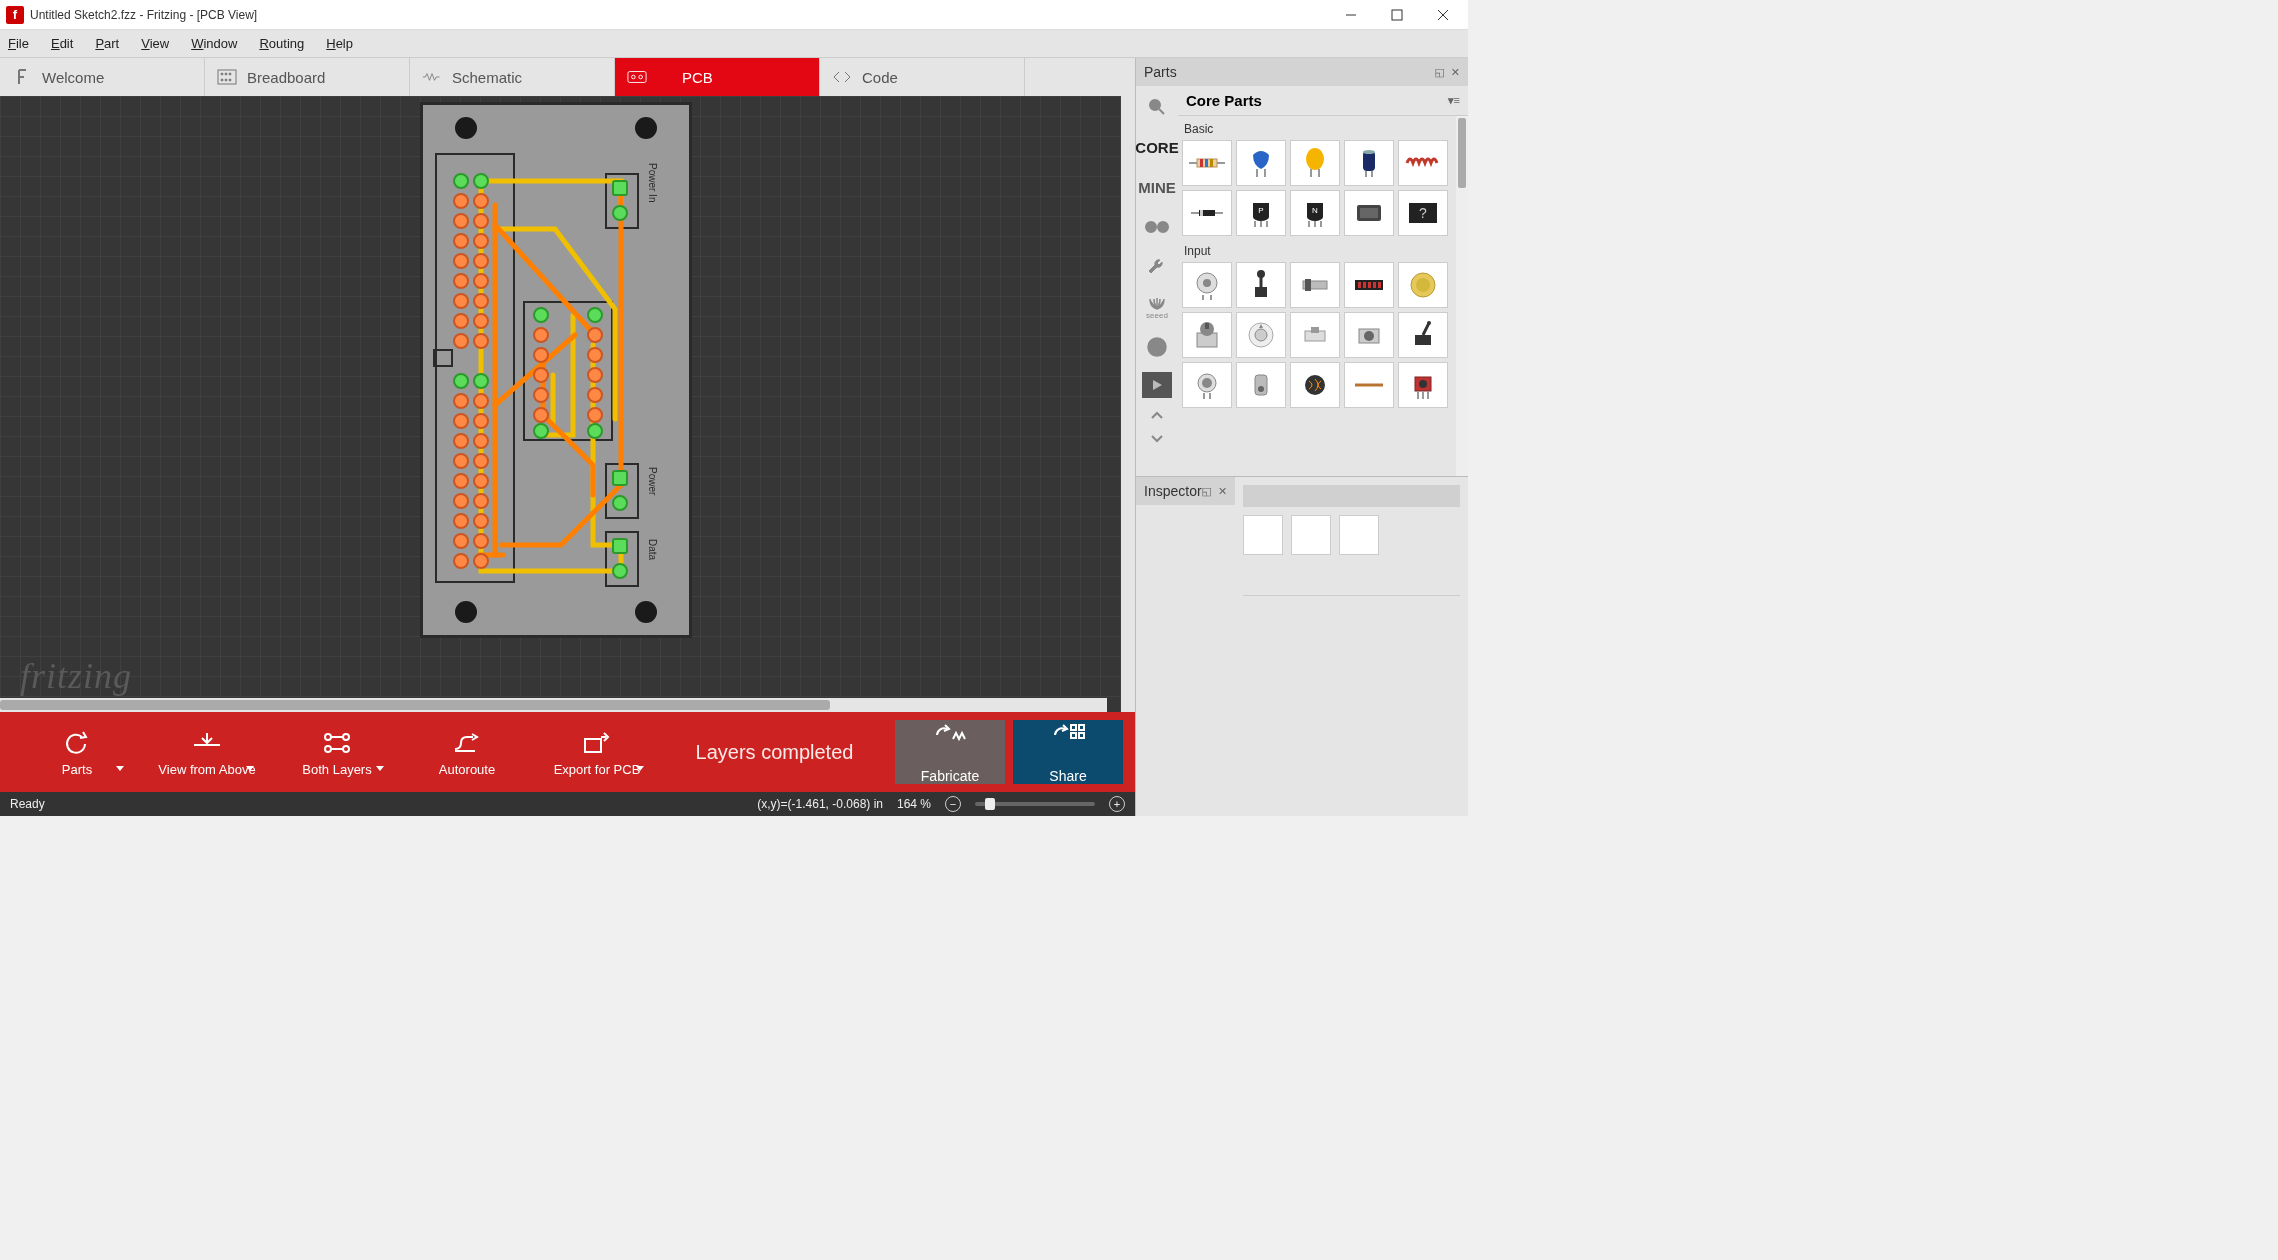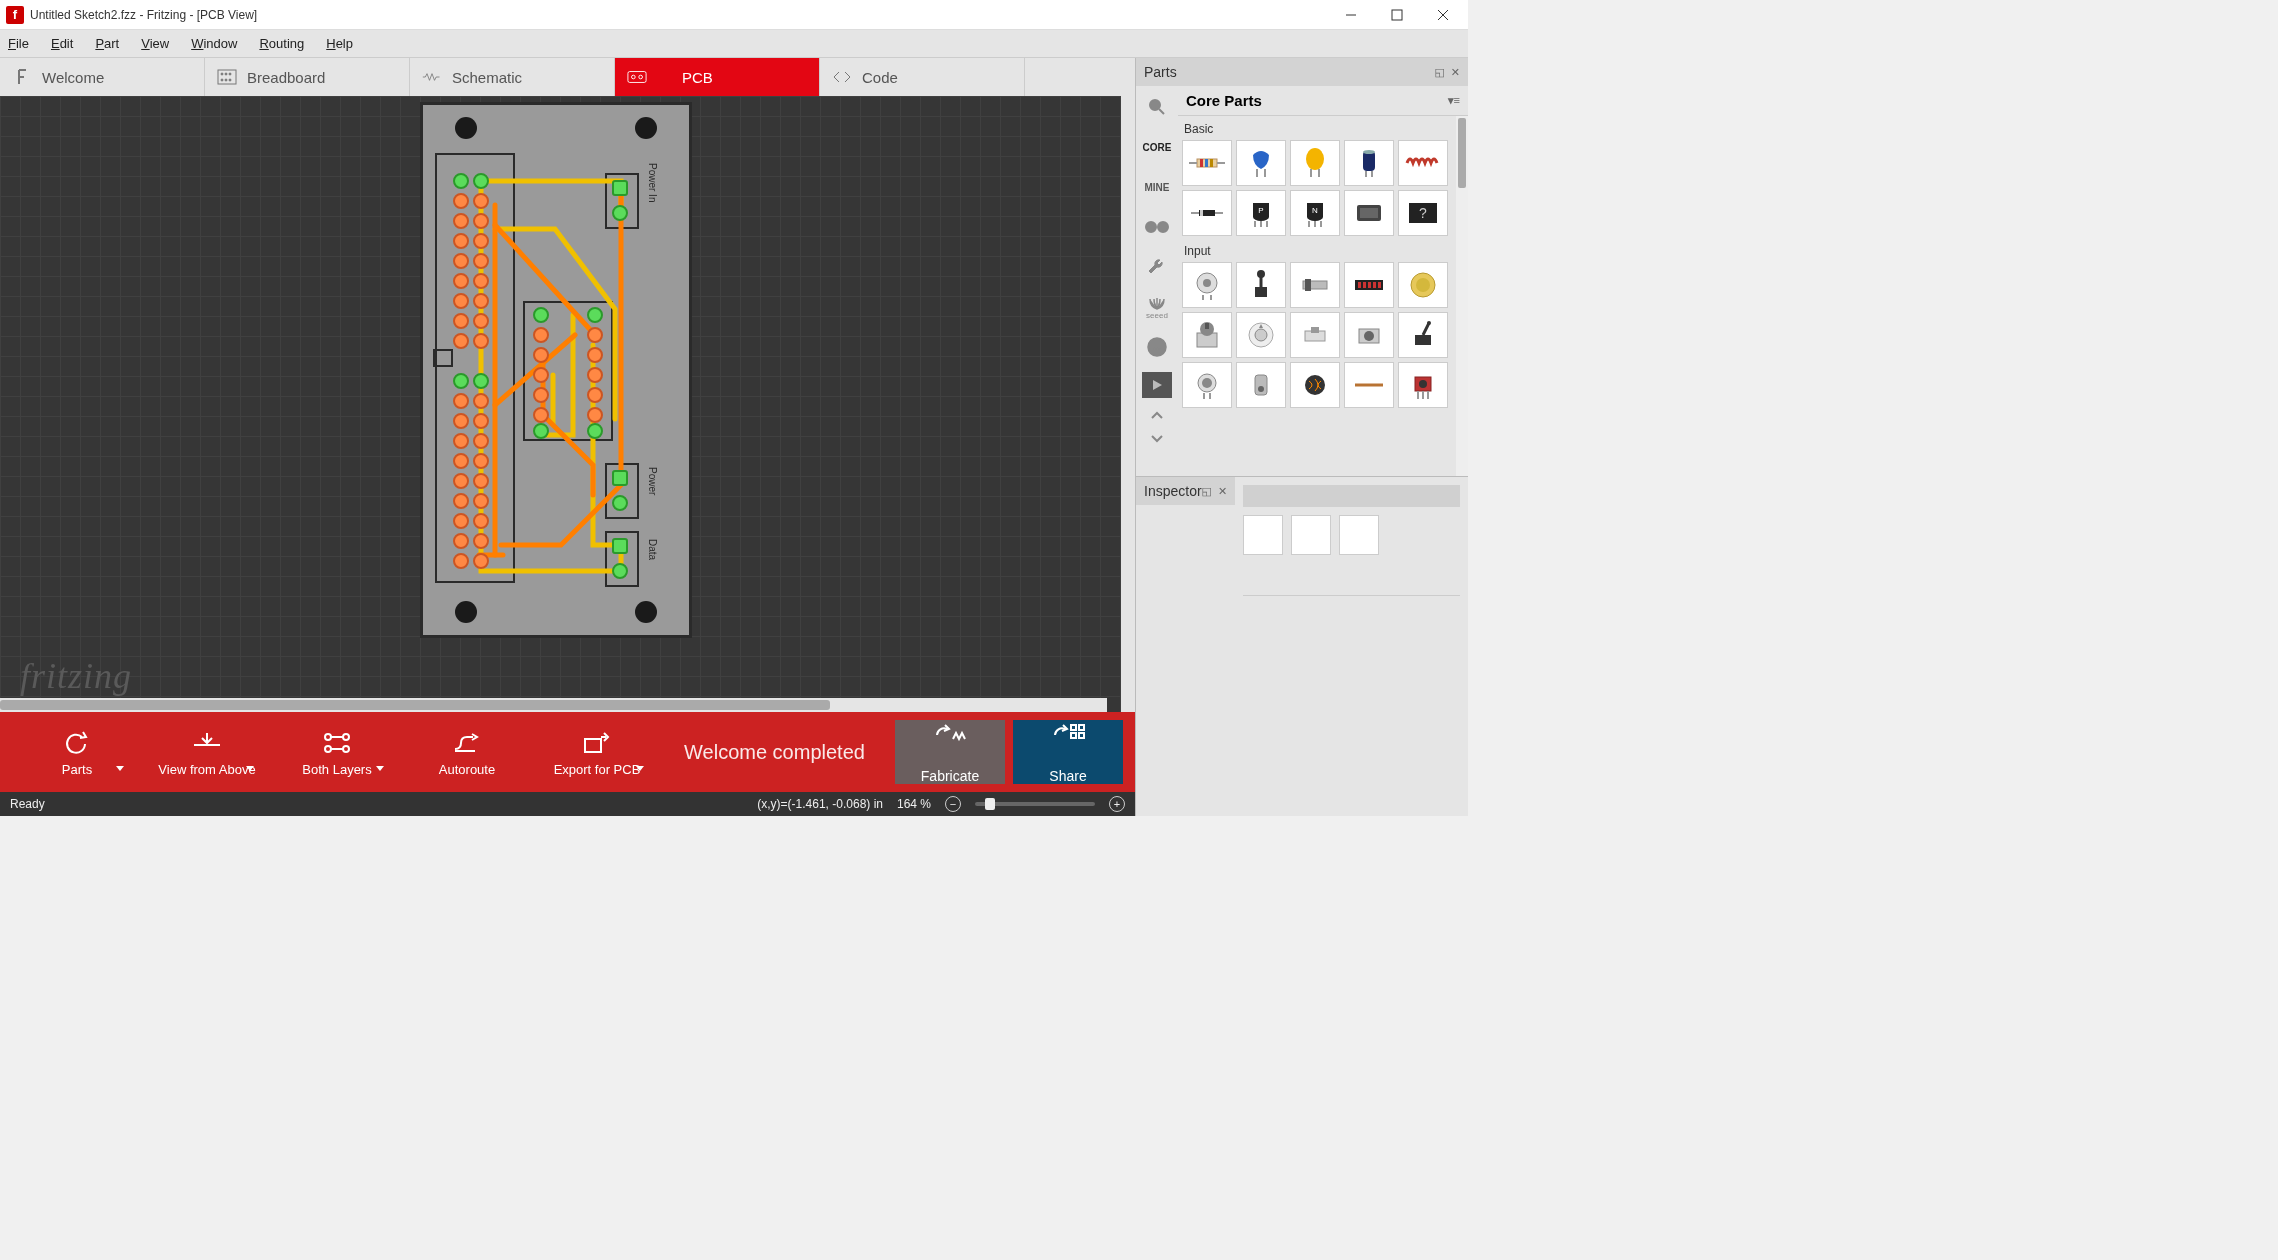--- a/index.html
+++ b/index.html
@@ -63,21 +63,21 @@
 
   
   .rightpanels { width:333px; display:flex; flex-direction:column; background:#e5e5e5; border-left:1px solid #bbb;}
   .panelhdr { height:28px; background:#d3d3d3; display:flex; align-items:center; padding:0 8px; font-size:14px; color:#333; justify-content:space-between;}
   .panelhdr .hicons { display:flex; gap:6px; color:#666; font-size:11px;}
 
   .partsbody { flex:1; display:flex; min-height:0; }
   .binstrip { width:42px; background:#e5e5e5; display:flex; flex-direction:column; align-items:center; padding-top:6px; gap:10px;}
   .binbtn { width:36px; height:30px; display:flex; align-items:center; justify-content:center; color:#888; }
   .binbtn svg { stroke:#888; fill:#888; }
-  .binbtn.txt { font-size:10px; font-weight:bold; color:#555; }
+  .binbtn.txt { font-size:15px; font-weight:bold; color:#555; }
   .binbtn.active { color:#222; font-weight:bold; }
 
   .partslist { flex:1; overflow:hidden; display:flex; flex-direction:column; position:relative;}
   .partshdr { height:30px; display:flex; align-items:center; padding:0 8px; font-weight:bold; font-size:15px; justify-content:space-between; border-bottom:1px solid #ccc;}
   .partsscroll { flex:1; overflow-y:auto; padding:4px 4px 4px 4px;}
   .catlabel { font-size:12px; color:#333; padding:2px 4px 2px 2px;}
   .partgrid { display:flex; flex-wrap:wrap; gap:4px; padding:2px 0 6px 0;}
   .partcell { width:50px; height:46px; background:#fff; border:1px solid #ccc; display:flex; align-items:center; justify-content:center;}
   .pscroll { position:absolute; right:0; top:30px; bottom:0; width:12px; background:#eee;}
   .pscroll .pthumb{ position:absolute; top:2px; left:2px; width:8px; height:70px; background:#aaa; border-radius:2px;}
@@ -368,21 +368,21 @@
             <svg width="30" height="24" viewBox="0 0 30 24">
               <rect x="3" y="8" width="16" height="13"></rect>
               <path d="M19 6 h5"></path>
               <path d="M22 2 l4 4 l-4 4"></path>
             </svg>
           </span>
         <span>Export for PCB</span>
         <span class="dd"></span>
       </div>
 
-      <div class="routingmsg">Welcome completed</div>
+      <div class="routingmsg">Layers completed</div>
       <div class="bigbtn fab">
         <span><svg width="34" height="24" viewBox="0 0 34 24" stroke="#fff" fill="none" stroke-width="2">
               <path d="M4 14 a7 7 0 0 1 10 -6"></path>
               <path d="M12 4 l4 4 l-5 2"></path>
               <path d="M20 18 l3 -6 l3 6 l3 -6 l3 6"></path>
             </svg></span>
         <span>Fabricate</span>
       </div>
       <div class="bigbtn share">
         <span><svg width="34" height="24" viewBox="0 0 34 24" stroke="#fff" fill="none" stroke-width="2">

